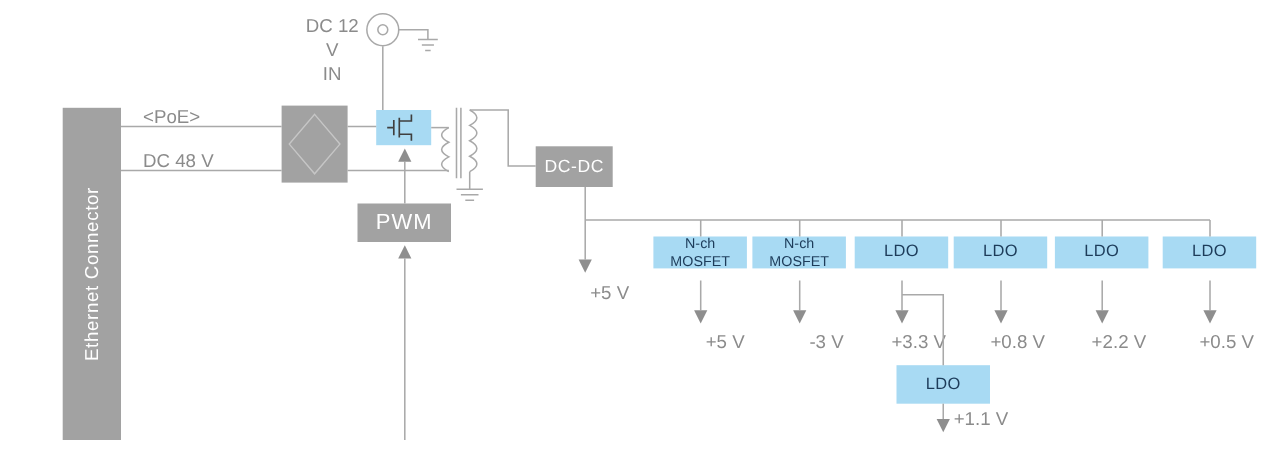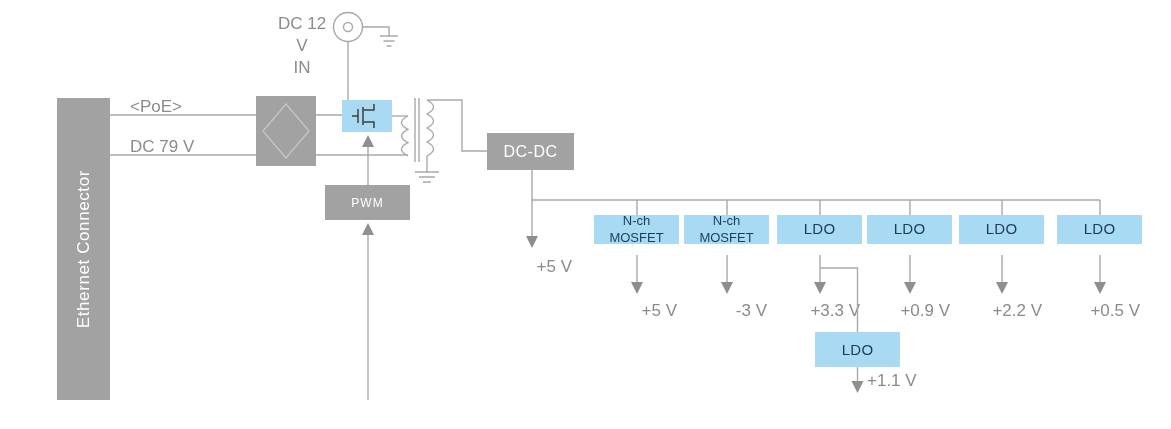--- a/index.html
+++ b/index.html
@@ -8,22 +8,22 @@
   .abs { position:absolute;text-align:center; }
 
   .gray-box { background:#a2a2a2; color:#ffffff; display:flex; align-items:center; justify-content:center; z-index:1; }
   .blue-box { background:#a8daf3; color:#1d3c5a; display:flex; align-items:center; justify-content:center; text-align:center; z-index:1; }
 
   .ethernet { left:57px; top:98px; width:53px; height:302px; }
   .ethernet span { writing-mode:vertical-rl; transform:rotate(180deg); font-size:17px; letter-spacing:0.6px; white-space:nowrap; }
 
   .bridge-box { left:256px; top:96px; width:60px; height:70px; }
   .mosfet-box { left:342px; top:100px; width:50px; height:32px; }
-  .pwm-box   { left:325px; top:185px; width:85px; height:35px; font-size:12px; letter-spacing:1px; }
-  .dcdc-box  { left:487px; top:133px; width:87px; height:37px; font-size:16px; letter-spacing:0.5px; }
+  .pwm-box   { left:325px; top:185px; width:85px; height:35px; font-size:20px; letter-spacing:1px; }
+  .dcdc-box  { left:487px; top:133px; width:70px; height:37px; font-size:16px; letter-spacing:0.5px; }
 
   .out-box { top:215px; width:85px; height:29px; font-size:13px; line-height:1.25; }
   .out-box.ldo { font-size:15px; letter-spacing:0.3px; }
   .sub-ldo { left:815px; top:332px; width:85px; height:35px; font-size:15px; letter-spacing:0.3px; }
 
   .small-label { color:#8b8b8b; font-size:17px; z-index:2; }
   .rail-label { top:301px; width:80px; text-align:right; }
   .dc12-label { left:272px; top:13px; width:60px; text-align:center; line-height:1.3; }
 
   svg.wires { position:absolute; left:0; top:0; z-index:3; pointer-events:none; }
@@ -55,32 +55,32 @@
 
   <div class="abs blue-box out-box" style="left:594px">N-ch MOSFET</div>
   <div class="abs blue-box out-box" style="left:684px">N-ch MOSFET</div>
   <div class="abs blue-box out-box ldo" style="left:777px">LDO</div>
   <div class="abs blue-box out-box ldo" style="left:867px">LDO</div>
   <div class="abs blue-box out-box ldo" style="left:959px">LDO</div>
   <div class="abs blue-box out-box ldo" style="left:1057px">LDO</div>
   <div class="abs blue-box sub-ldo">LDO</div>
 
   <div class="abs small-label" style="left:130px; top:97px">&lt;PoE&gt;</div>
-  <div class="abs small-label" style="left:130px; top:137px">DC 79 V</div>
+  <div class="abs small-label" style="left:130px; top:137px">DC 48 V</div>
 
   <div class="abs small-label dc12-label">
     <div>DC 12 V</div>
     <div>IN</div>
   </div>
 
   <div class="abs small-label rail-label" style="left:492px; top:257px">+5 V</div>
   <div class="abs small-label rail-label" style="left:597px">+5 V</div>
   <div class="abs small-label rail-label" style="left:687px">-3 V</div>
   <div class="abs small-label rail-label" style="left:780px">+3.3 V</div>
-  <div class="abs small-label rail-label" style="left:870px">+0.9 V</div>
+  <div class="abs small-label rail-label" style="left:870px">+0.8 V</div>
   <div class="abs small-label rail-label" style="left:962px">+2.2 V</div>
   <div class="abs small-label rail-label" style="left:1060px">+0.5 V</div>
   <div class="abs small-label" style="left:867px; top:371px">+1.1 V</div>
 
   <svg class="wires" width="1171" height="429" viewBox="0 0 1171 429">
 
     <path class="wire" d="M110 115 H256 M316 115 H342"></path>
     <path class="wire" d="M110 155 H256 M316 155 H408"></path>
 
     <path class="wire-light" d="M286 104 L309 131 L286 158 L263 131 Z"></path>

